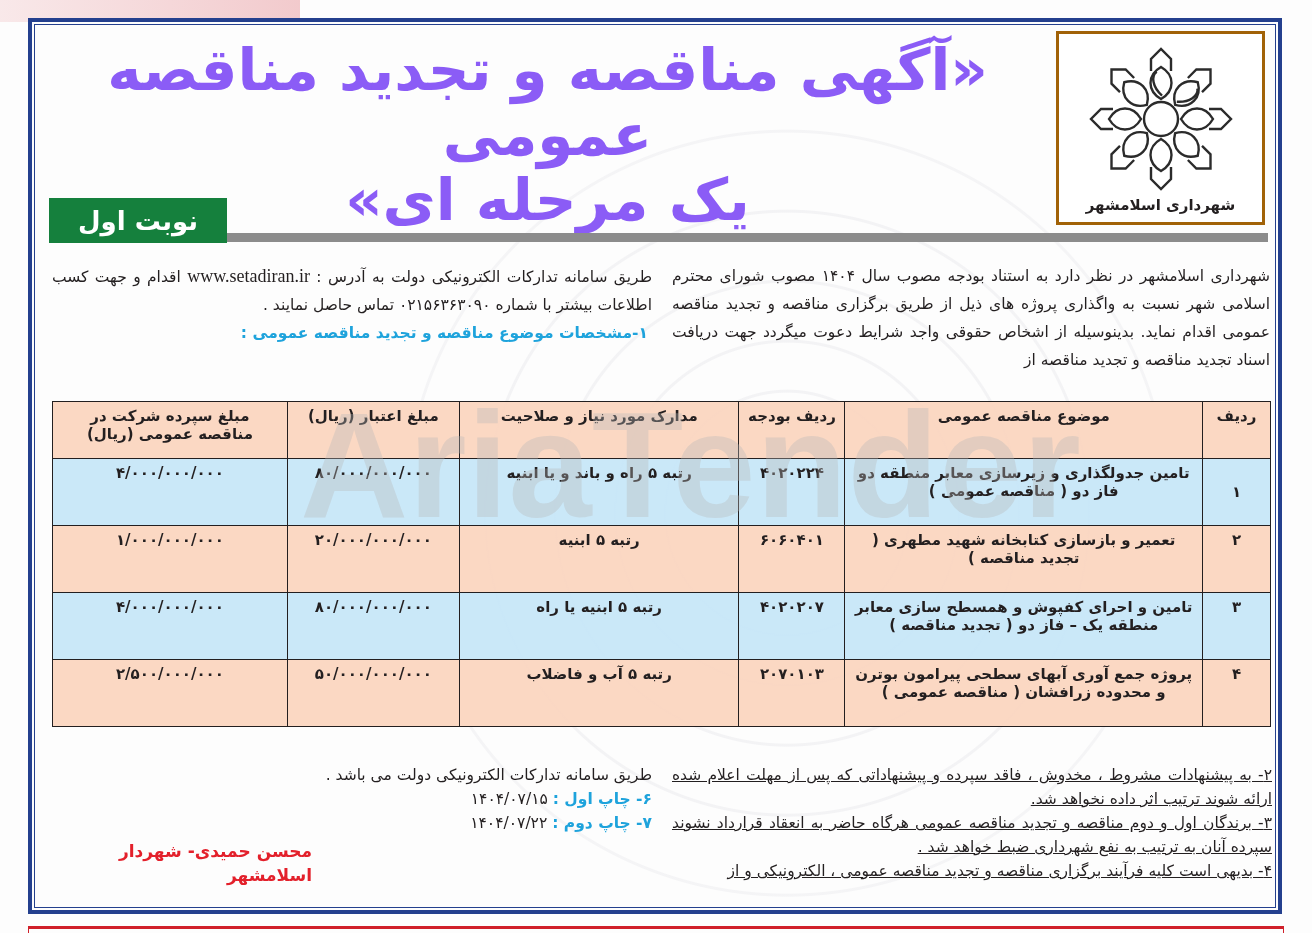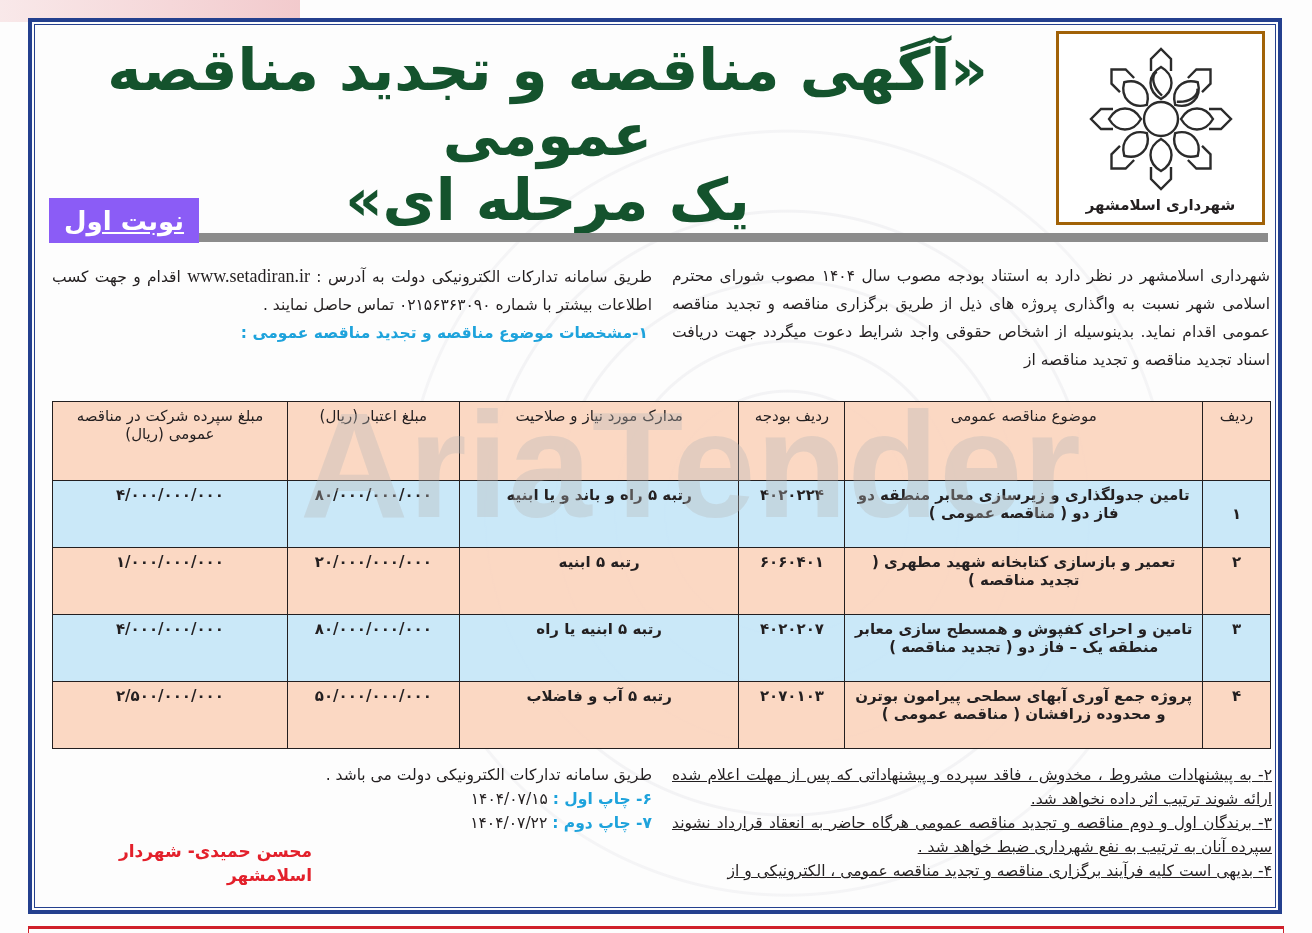--- a/index.html
+++ b/index.html
@@ -39,36 +39,35 @@
       border: 3px solid #a16207; background: #fff;
       display: flex; flex-direction: column; align-items: center;
     }
     .logo-box svg { margin-top: 10px; }
     .logo-caption {
       font-weight: bold; font-size: 15px; color: #231f20; margin-top: 2px;
       font-family: "DejaVu Sans", sans-serif;
     }
     .title {
       position: absolute; left: 50px; top: 38px; width: 995px;
-      text-align: center; font-weight: 900; color: #14532d;
+      text-align: center; font-weight: 900; color: #8b5cf6;
       font-family: "DejaVu Sans", sans-serif;
       line-height: 1.12;
     }
     .title .l1 { font-size: 58px; letter-spacing: -1px; display: block; }
     .title .l2 { font-size: 58px; letter-spacing: -1px; display: block; }
     .gray-bar {
       position: absolute; left: 52px; top: 233px; width: 1216px; height: 9px;
       background: #8c8c8c;
     }
     .nobat {
-      position: absolute; left: 49px; top: 198px; width: 150px; height: 45px;
-      background: #8b5cf6; color: #fff; font-weight: bold; font-size: 26px;
+      position: absolute; left: 49px; top: 198px; width: 178px; height: 45px;
+      background: #15803d; color: #fff; font-weight: bold; font-size: 26px;
       display: flex; align-items: center; justify-content: center;
       font-family: "DejaVu Sans", sans-serif;
-      text-decoration: underline;
     }
     .intro {
       position: absolute; top: 262px; font-size: 15.5px; line-height: 28px;
       text-align: justify; text-align-last: right;
       font-family: "DejaVu Sans", sans-serif;
     }
     .intro.right { left: 672px; width: 598px; }
     .intro.left { left: 52px; width: 600px; }
     .intro .latin { font-family: "Liberation Serif", serif; font-size: 18px; }
     .section-title {
@@ -77,21 +76,21 @@
     }
     table.tender {
       position: absolute; left: 52px; top: 401px; width: 1219px;
       border-collapse: collapse; font-size: 15px;
       font-family: "DejaVu Sans", sans-serif;
     }
     table.tender th, table.tender td {
       border: 1.5px solid #231f20; text-align: center;
       vertical-align: top; padding: 5px 8px; font-weight: bold;
     }
-    table.tender th { background: rgba(251,213,190,0.92); height: 79px; font-weight: normal; }
+    table.tender th { background: rgba(251,213,190,0.92); height: 57px; font-weight: bold; }
     table.tender tr.peach td { background: rgba(251,213,190,0.92); }
     table.tender tr.blue td { background: rgba(197,230,247,0.92); padding-left: 8px; }
     table.tender tr td { height: 67px; }
     td.rn { vertical-align: middle !important; }
     .watermark {
       position: absolute; left: 300px; top: 390px; width: 700px; height: 200px;
       pointer-events: none; opacity: 0.35;
       font-family: "Liberation Sans", sans-serif; font-weight: bold;
       color: #b8b8b8; font-size: 150px; line-height: 150px; text-align: center;
       direction: ltr;

